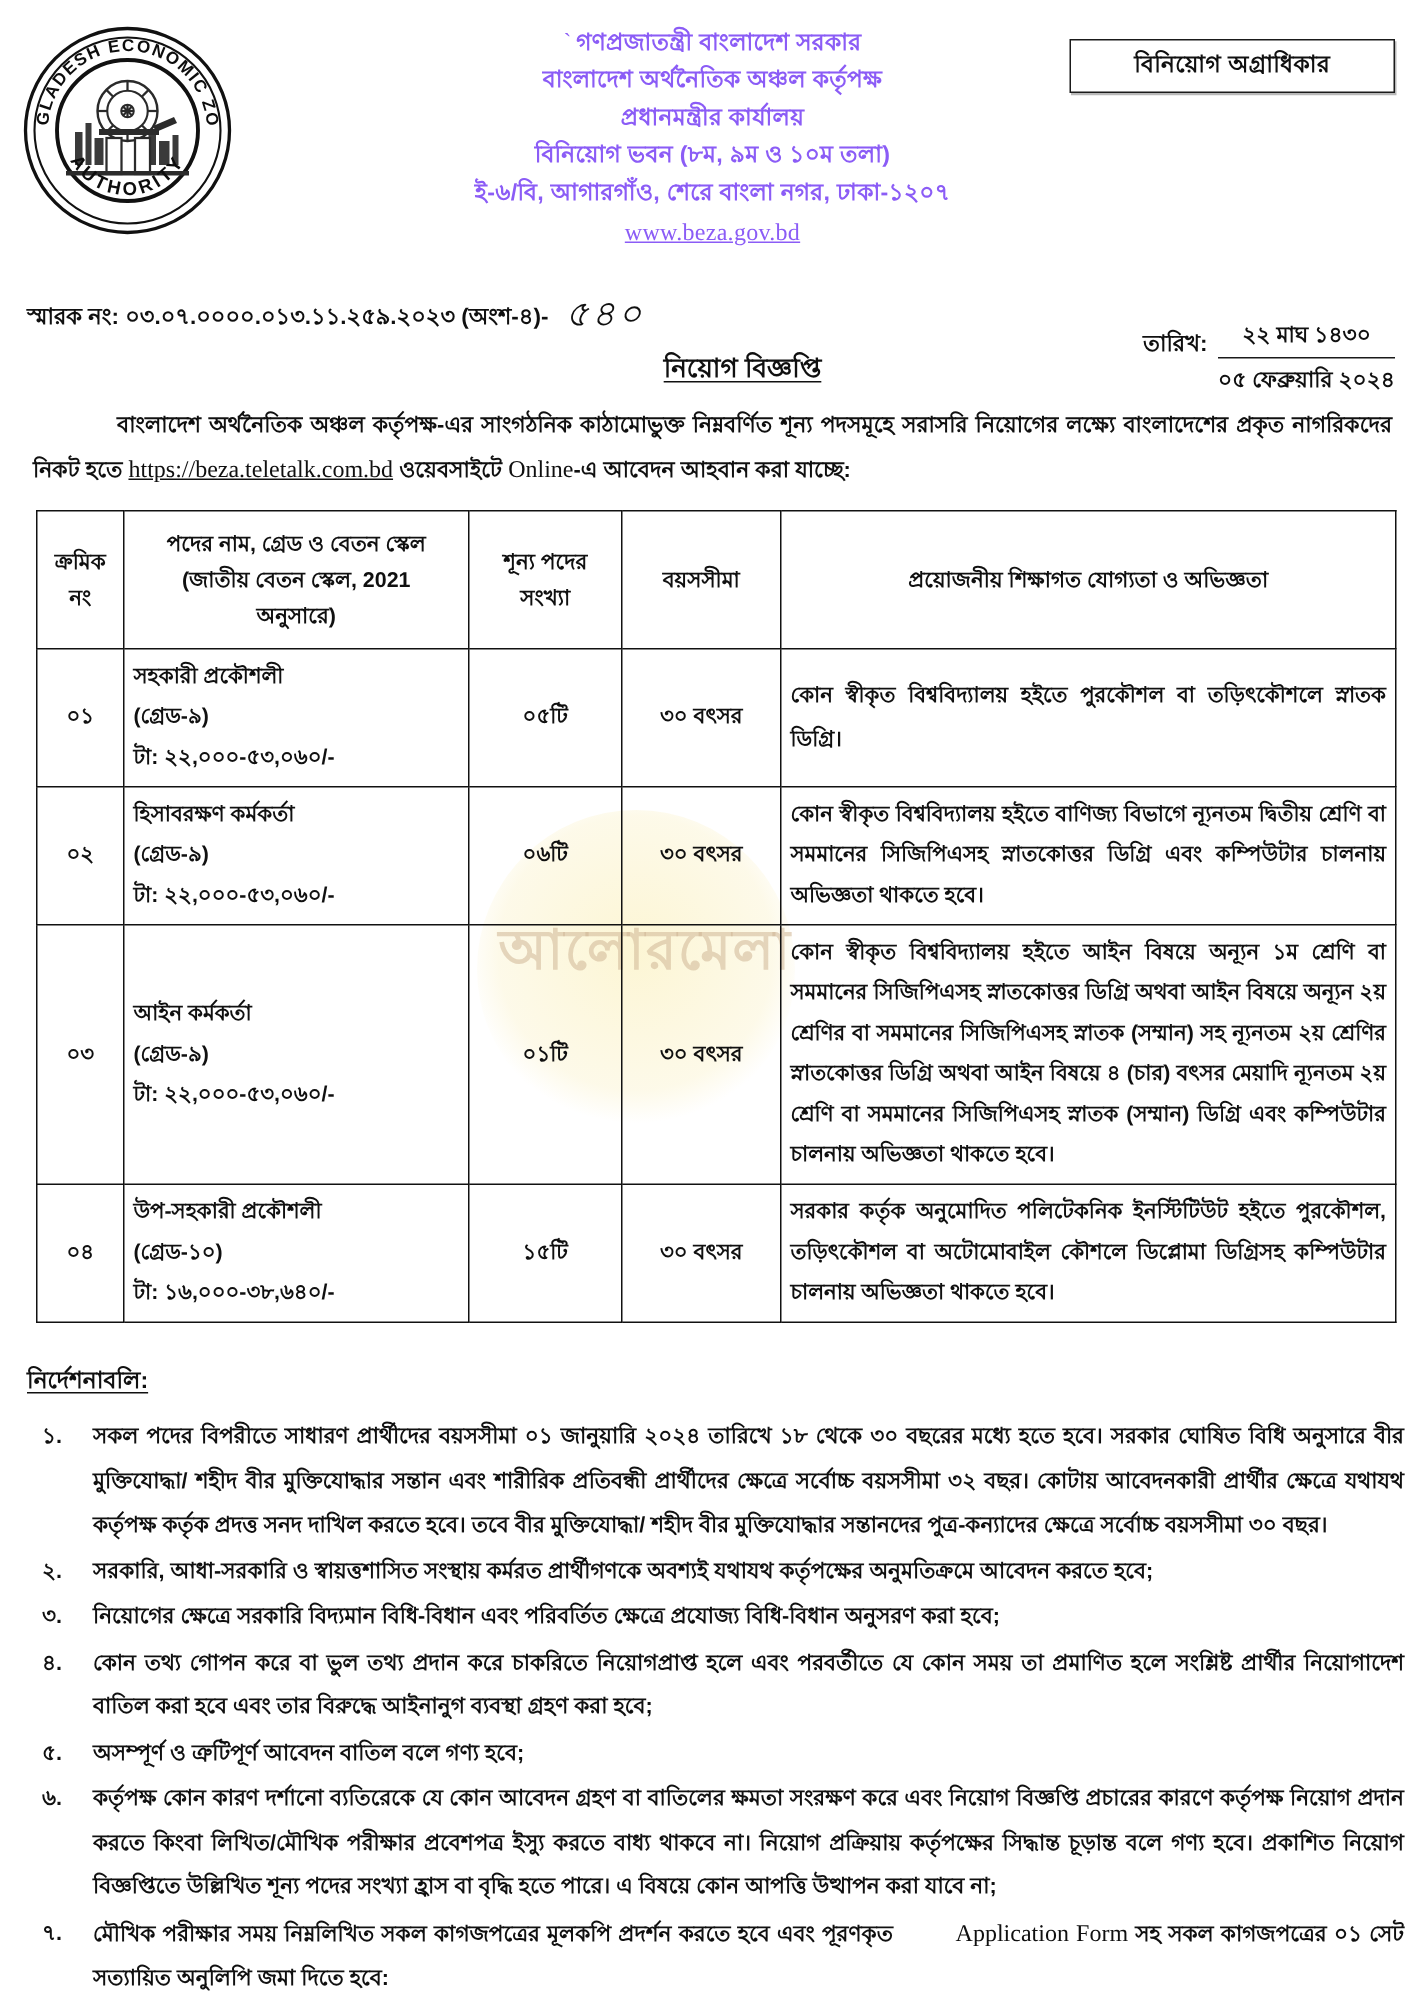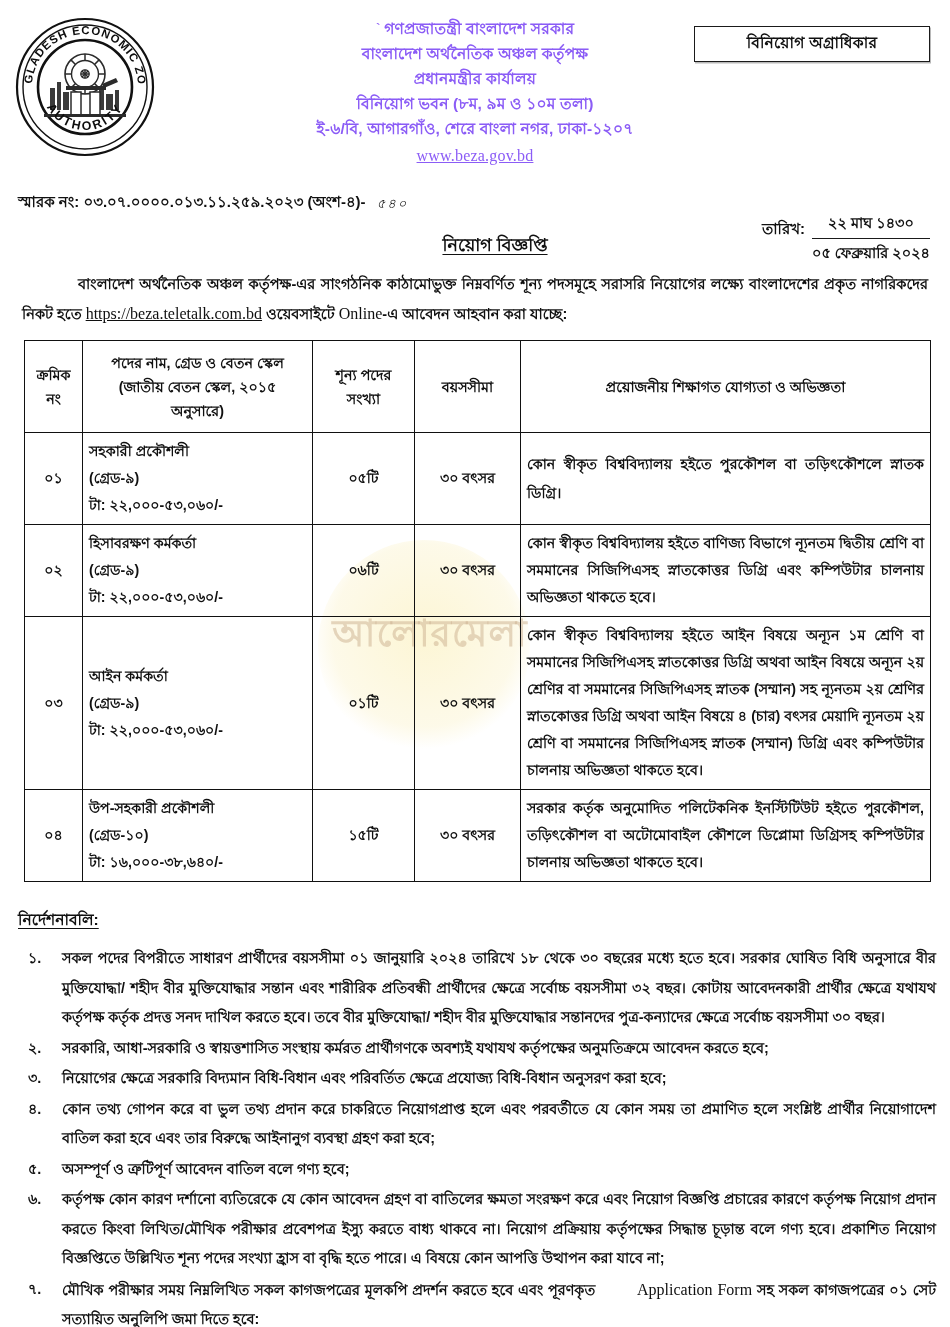--- a/index.html
+++ b/index.html
@@ -99,21 +99,21 @@
     font-weight: 400;
     font-size: 16px;
     text-decoration: underline;
     margin-top: 2px;
   }
 
   .priority-box {
     position: absolute;
     right: 20px;
     top: 26px;
-    width: 236px;
+    width: 217px;
     height: 36px;
     border: 1.6px solid #1a1a1a;
     display: flex;
     align-items: center;
     justify-content: center;
     font-family: "Liberation Sans", sans-serif;
     font-weight: 700;
     font-size: 15.5px;
     letter-spacing: 0.3px;
     box-shadow: 1px 1.5px 0 rgba(0,0,0,0.28);
@@ -130,21 +130,21 @@
     left: 18px;
     top: 8px;
     font-family: "Liberation Sans", sans-serif;
     font-weight: 700;
     font-size: 15px;
     white-space: nowrap;
   }
   .memo-hand {
     font-family: "Liberation Serif", serif;
     font-weight: 400;
-    font-size: 13px;
+    font-size: 24px;
     font-style: italic;
     letter-spacing: 2px;
     margin-left: 7px;
     vertical-align: -1px;
   }
   .date-block {
     position: absolute;
     right: 20px;
     top: 0px;
     display: flex;
@@ -406,21 +406,21 @@
             <col class="c-qual">
         </colgroup>
         <thead>
           <tr>
             <th>
               <span>ক্রমিক</span><br>
               <span>নং</span>
             </th>
             <th>
               <span>পদের নাম, গ্রেড ও বেতন স্কেল</span><br>
-              <span>(জাতীয় বেতন স্কেল, ২০১৫</span><br>
+              <span>(জাতীয় বেতন স্কেল, 2021</span><br>
               <span>অনুসারে)</span>
             </th>
             <th>
               <span>শূন্য পদের</span><br>
               <span>সংখ্যা</span>
             </th>
             <th>বয়সসীমা</th>
             <th>প্রয়োজনীয় শিক্ষাগত যোগ্যতা ও অভিজ্ঞতা</th>
           </tr>
         </thead>

